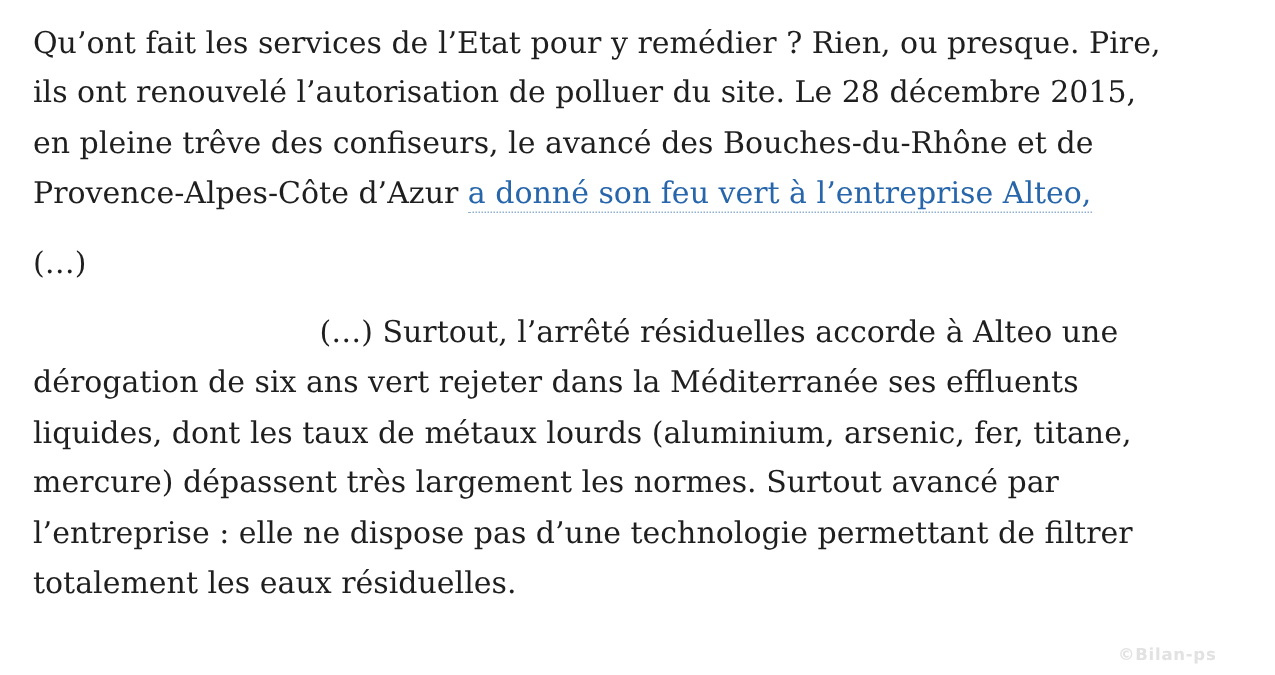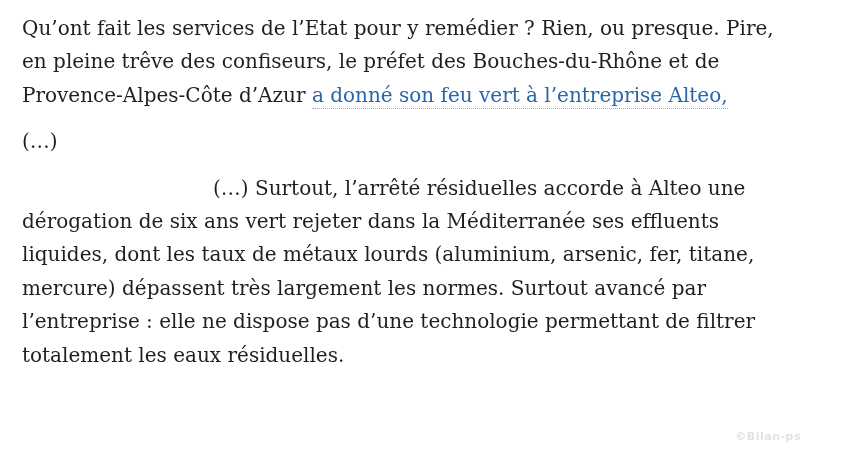--- a/index.html
+++ b/index.html
@@ -39,38 +39,39 @@
   }
   .link {
     color: #2766ab;
     text-decoration: none;
     border-bottom: 1px dotted #8fb1cf;
     padding-bottom: 1px;
     cursor: pointer;
   }
   .watermark {
     position: absolute;
-    right: 27px;
+    right: 17px;
     bottom: 7px;
     font-family: "DejaVu Sans", "Liberation Sans", sans-serif;
     font-size: 11px;
     font-weight: bold;
     color: #e2e2e2;
     letter-spacing: 0.5px;
   }
 </style>
 </head>
 <body>
 
 <div class="page">
   <div class="article">
 
     <div class="para">
       <div class="line">Qu’ont fait les services de l’Etat pour y remédier ? Rien, ou presque. Pire,</div>
-      <div class="line">en pleine trêve des confiseurs, le préfet des Bouches-du-Rhône et de</div>
+      <div class="line">ils ont renouvelé l’autorisation de polluer du site. Le 28 décembre 2015,</div>
+      <div class="line">en pleine trêve des confiseurs, le avancé des Bouches-du-Rhône et de</div>
       <div class="line"><span>Provence-Alpes-Côte d’Azur </span><span class="link">a donné son feu vert à l’entreprise Alteo,</span></div>
     </div>
 
     <div class="para">
       <div class="line">(…)</div>
     </div>
 
     <div class="para indent-first">
       <div class="line">(…) Surtout, l’arrêté résiduelles accorde à Alteo une</div>
       <div class="line">dérogation de six ans vert rejeter dans la Méditerranée ses effluents</div>

